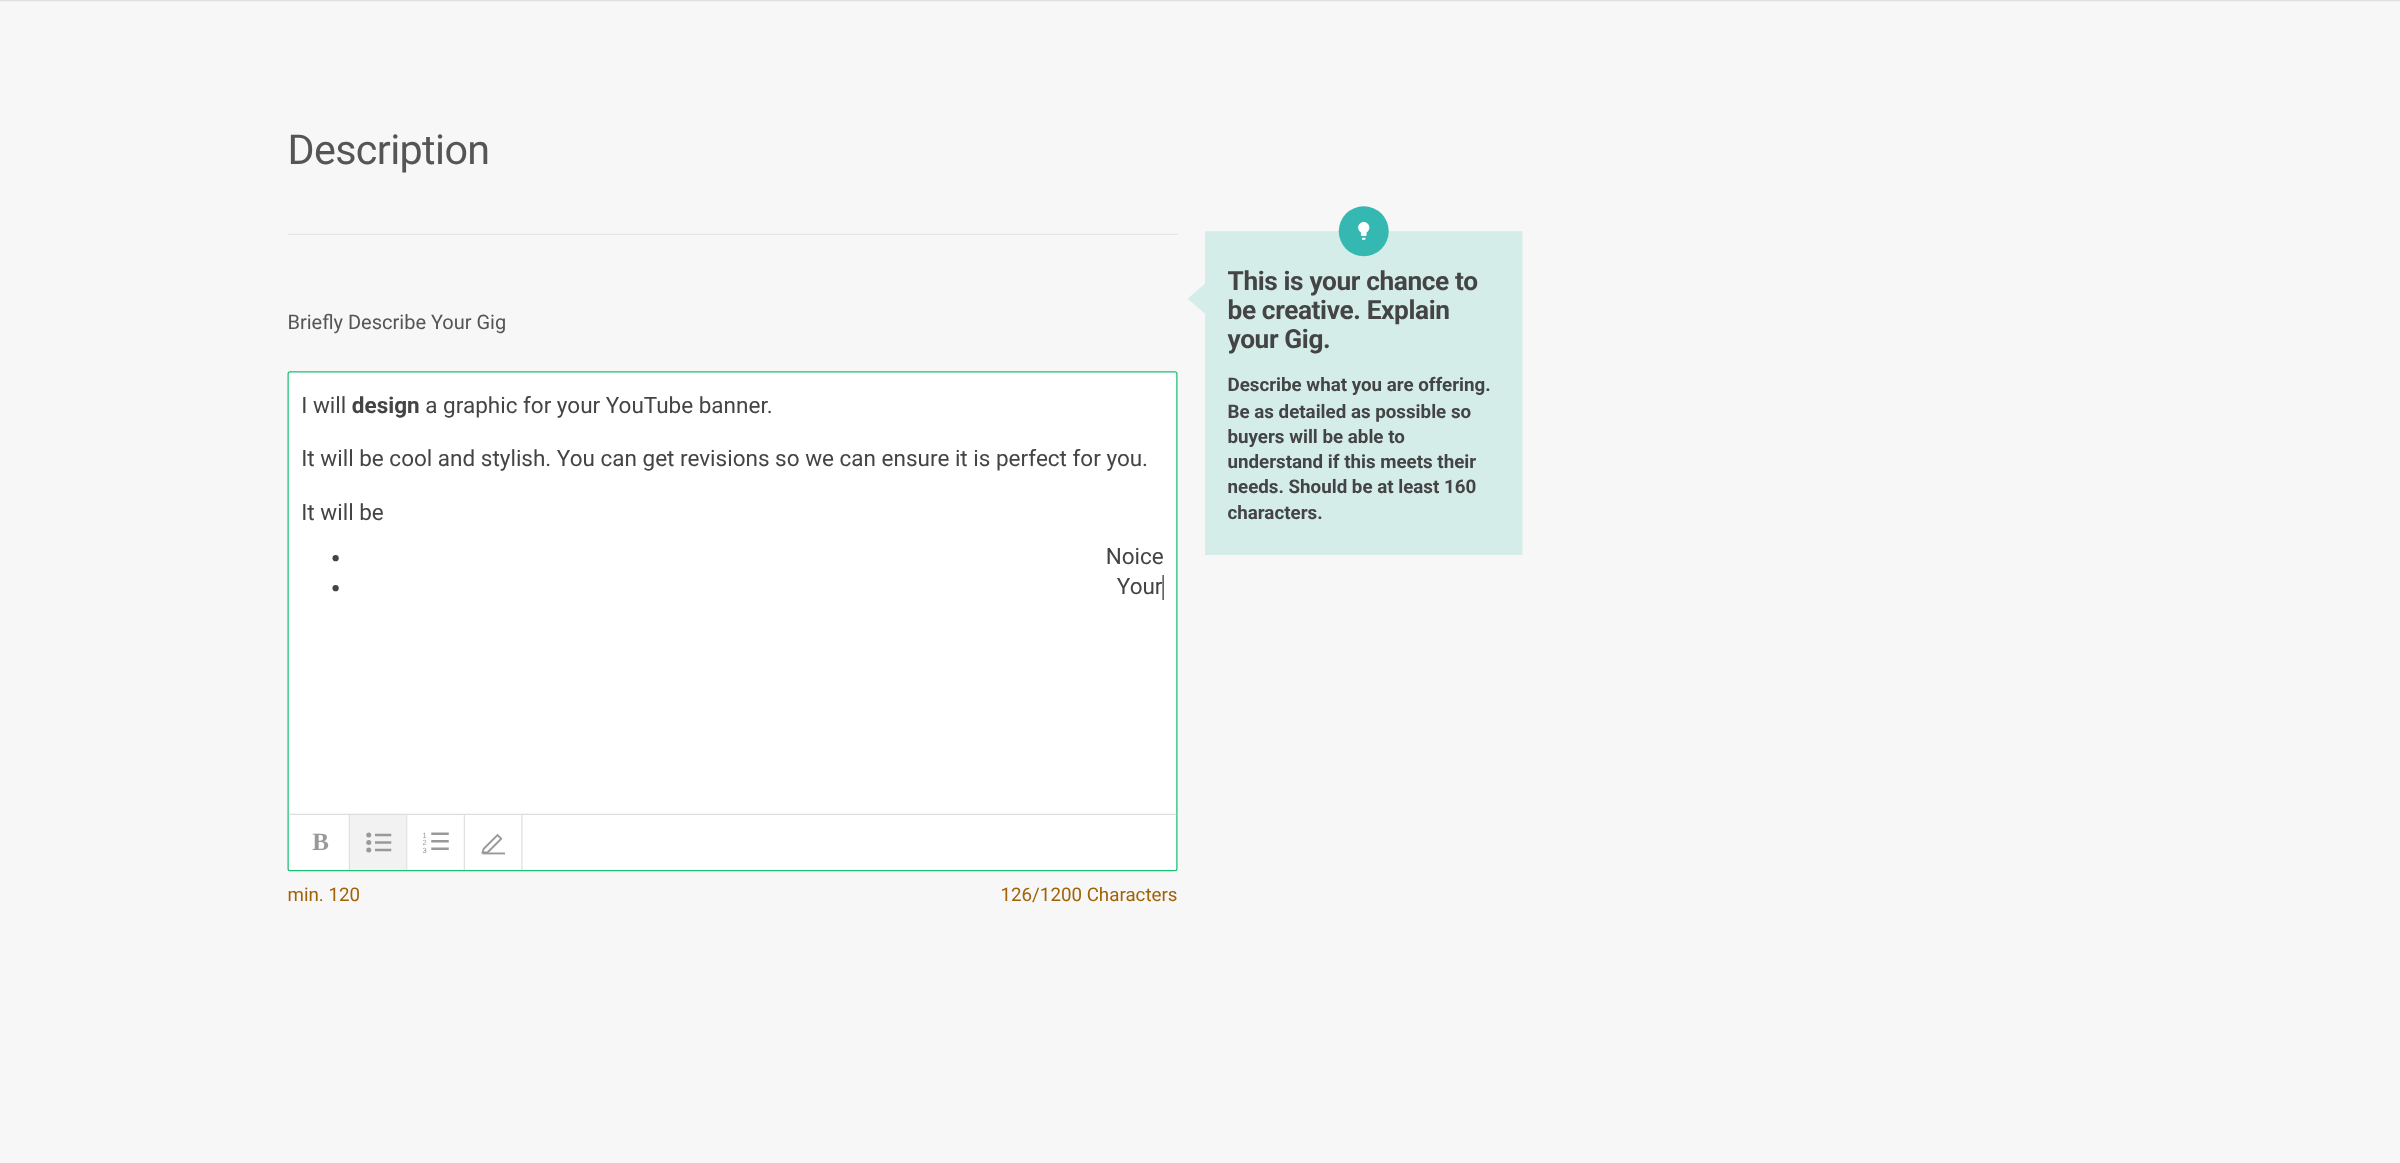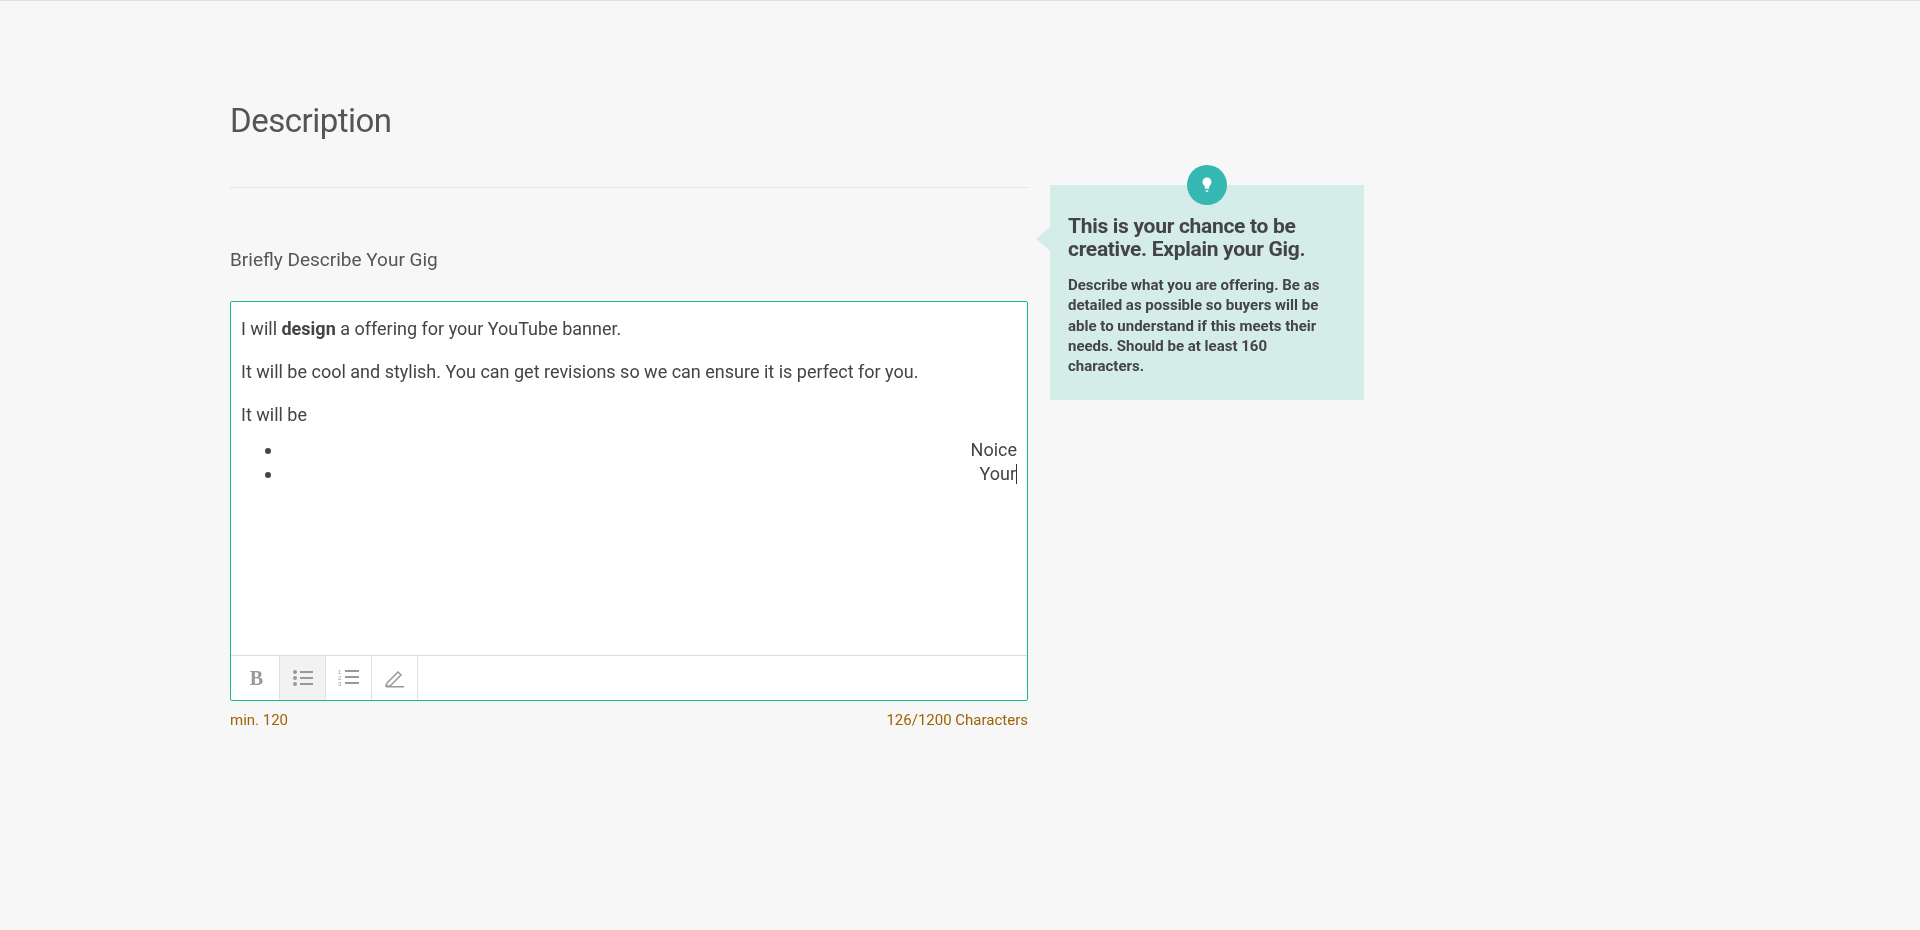--- a/index.html
+++ b/index.html
@@ -18,35 +18,35 @@
     
     .page-container {
       display: flex;
       padding-top: 100px;
       padding-left: 230px;
       gap: 22px;
       align-items: flex-start;
     }
     
     .main-column {
-      width: 798px;
+      width: 712px;
     }
     
     .section-title {
       font-size: 33px;
       font-weight: 400;
       color: #555;
       padding-bottom: 47px;
       border-bottom: 1px solid #e5e5e5;
       letter-spacing: -0.5px;
     }
     
     .field-label {
       margin-top: 60px;
-      font-size: 19px;
+      font-size: 16px;
       color: #555;
       font-weight: 400;
     }
     
     .editor-container {
       margin-top: 30px;
       border: 1px solid #1dbf73;
       background: #fff;
       border-radius: 2px;
     }
@@ -131,21 +131,21 @@
     .helper-row {
       display: flex;
       justify-content: space-between;
       margin-top: 10px;
       font-size: 15px;
       color: #a16207;
     }
     
     .tip-panel {
       margin-top: 84px;
-      width: 314px;
+      width: 254px;
       background: #d5ede9;
       padding: 30px 18px 24px 18px;
       position: relative;
     }
     
     .tip-panel::before {
       content: "";
       position: absolute;
       left: -14px;
       top: 42px;
@@ -195,21 +195,21 @@
 
 <div class="page-container">
   <div class="main-column">
     <h1 class="section-title">Description</h1>
 
     <div class="field-label">Briefly Describe Your Gig</div>
 
     <div class="editor-container">
       <div class="editor-content" contenteditable="false" style="">
         <p>
-          <span>I will </span><span class="bold-word">design</span><span> a offering for your YouTube banner.</span>
+          <span>I will </span><span class="bold-word">design</span><span> a graphic for your YouTube banner.</span>
         </p>
         <p>It will be cool and stylish. You can get revisions so we can ensure it is perfect for you.</p>
         <p>It will be</p>
         <ul>
           <li>Noice</li>
           <li><span>Your</span><span class="cursor"></span></li>
         </ul>
       </div>
 
       <div class="toolbar">

